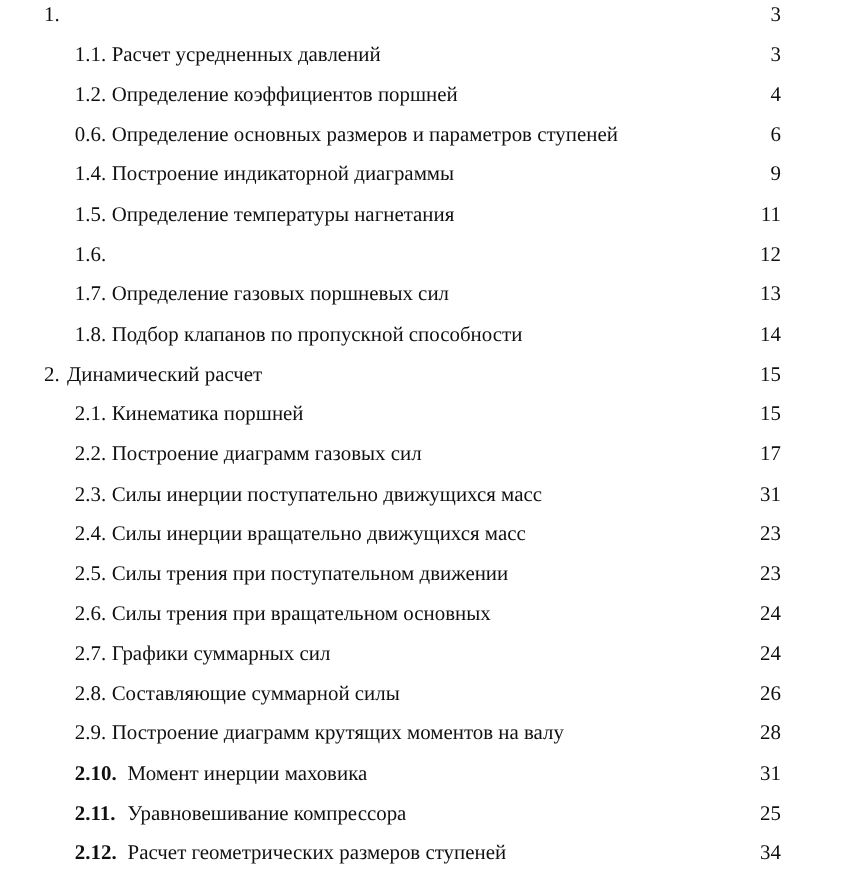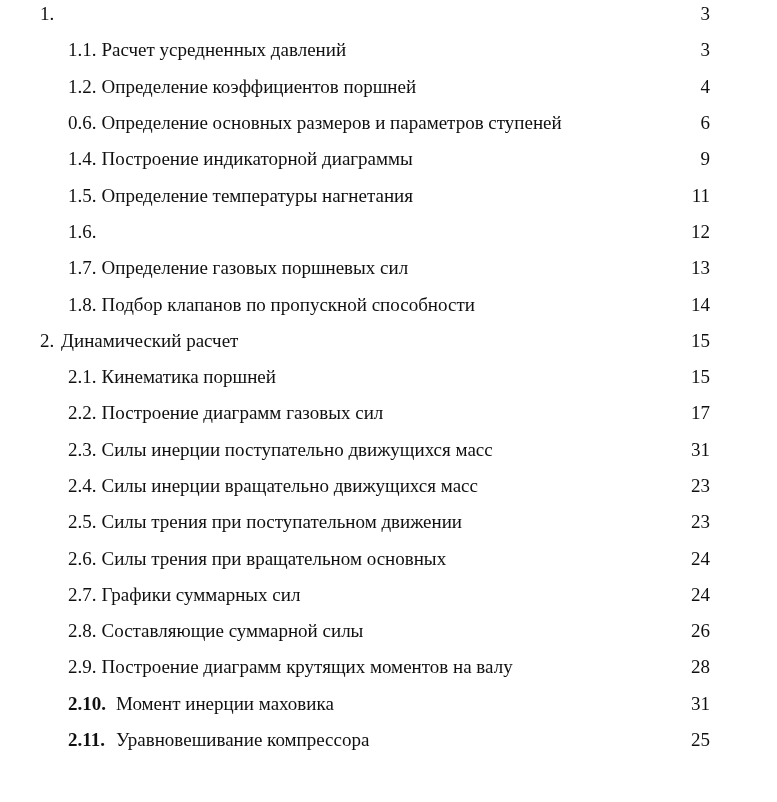--- a/index.html
+++ b/index.html
@@ -195,14 +195,21 @@
     <span class="fill"></span>
     <span class="page-num">31</span>
   </div>
       <div class="row level1 wide">
     <span class="num">2.11.</span>
     <span class="gap"></span>
     <span class="title">Уравновешивание компрессора</span>
     <span class="fill"></span>
     <span class="page-num">25</span>
   </div>
+      <div class="row level1 wide">
+    <span class="num">2.12.</span>
+    <span class="gap"></span>
+    <span class="title">Расчет геометрических размеров ступеней</span>
+    <span class="fill"></span>
+    <span class="page-num">34</span>
+  </div>
     </div>
 </div>
 
 </body></html>

